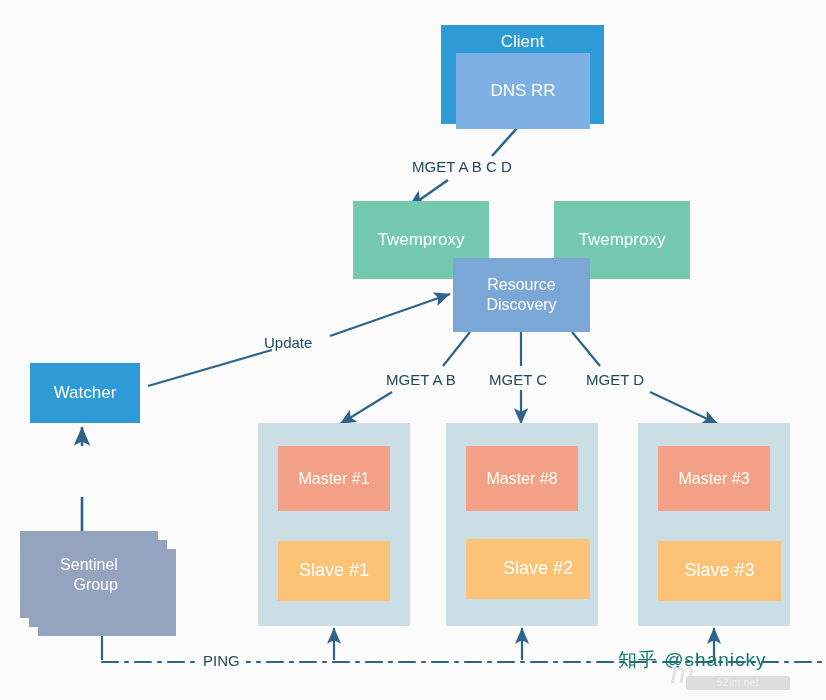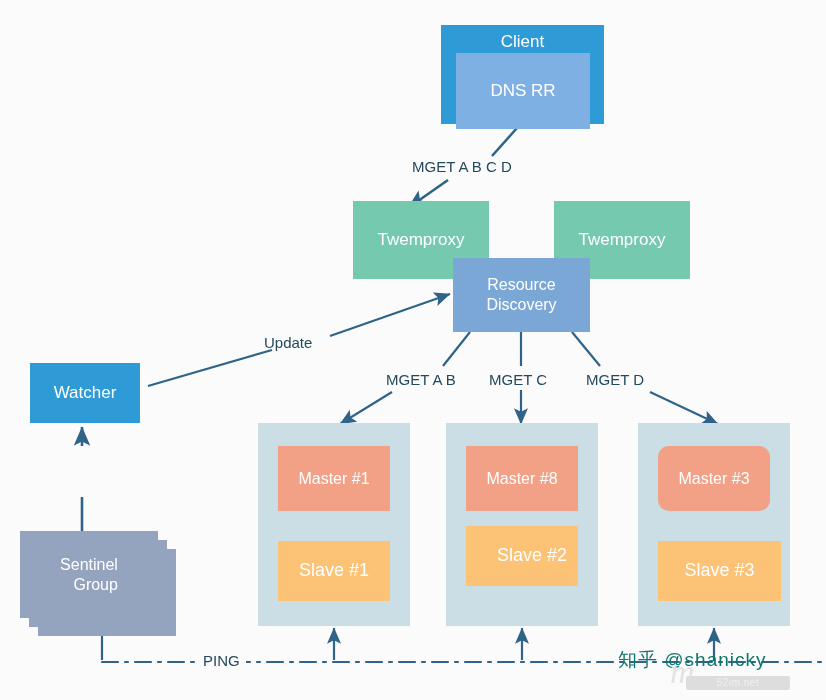--- a/index.html
+++ b/index.html
@@ -181,26 +181,26 @@
     <span>Master #1</span>
   </div>
   <div class="node slave-box" style="left:278px; top:541px; width:112px; height:60px;">
     <span>Slave #1</span>
   </div>
 
   <div class="node group-box" style="left:446px; top:423px; width:152px; height:203px;"></div>
   <div class="node master-box" style="left:466px; top:446px; width:112px; height:65px;">
     <span>Master #8</span>
   </div>
-  <div class="node slave-box" style="left:466px; top:526px; width:112px; height:60px;padding-left:20px;">
+  <div class="node slave-box" style="left:466px; top:539px; width:124px; height:60px;padding-left:20px;">
     <span>Slave #2</span>
   </div>
 
   <div class="node group-box" style="left:638px; top:423px; width:152px; height:203px;"></div>
-  <div class="node master-box" style="left:658px; top:446px; width:112px; height:65px;border-radius:11px;">
+  <div class="node master-box" style="left:658px; top:446px; width:112px; height:65px;">
     <span>Master #3</span>
   </div>
   <div class="node slave-box" style="left:658px; top:541px; width:123px; height:60px;">
     <span>Slave #3</span>
   </div>
 
   <div class="edge-label" style="left:412px; top:158px;">MGET A B C D</div>
 
   <div class="edge-label" style="left:264px; top:334px;">Update</div>
 

